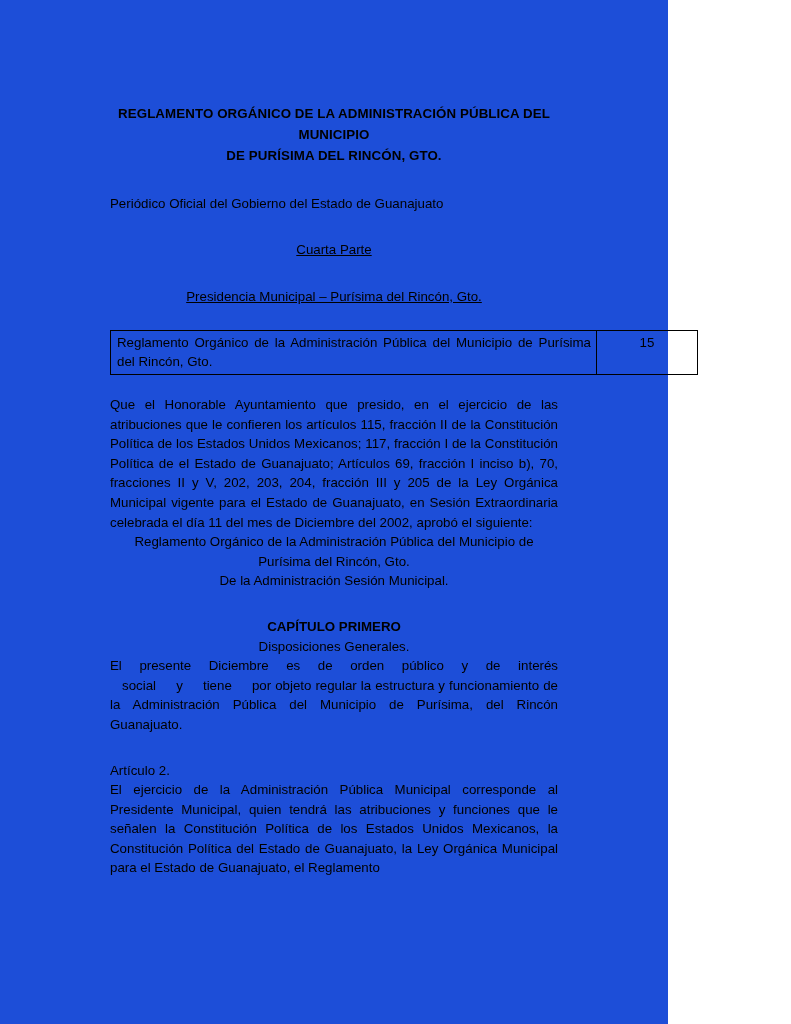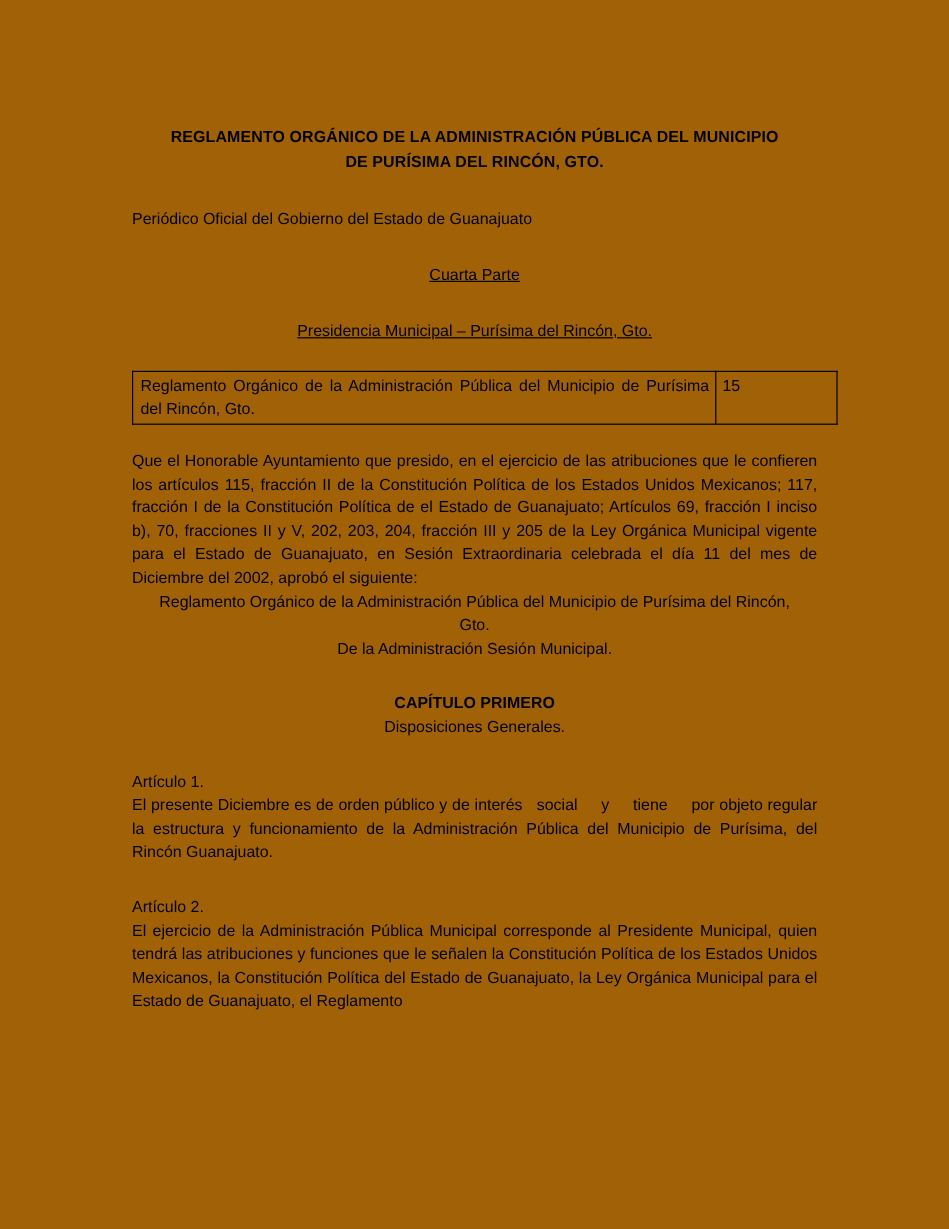--- a/index.html
+++ b/index.html
@@ -9,23 +9,23 @@
   }
   body {
     width: 791px;
     height: 1024px;
     font-family: "Liberation Sans", sans-serif;
     color: #000000;
     -webkit-font-smoothing: antialiased;
   }
   .page {
     position: relative;
-    width: 791px;
+    width: 668px;
     height: 1024px;
-    background: #a16207;
+    background: #1d4ed8;
     box-sizing: border-box;
     padding: 103px 110px 0 110px;
   }
   .doc-title {
     font-size: 13.3px;
     font-weight: bold;
     text-align: center;
     line-height: 21px;
     letter-spacing: 0.1px;
     margin: 0;
@@ -85,20 +85,21 @@
     vertical-align: top;
   }
   td.ix-name {
     width: 474px;
     text-align: justify;
     text-align-last: left;
     padding: 2px 5px 3px 6px;
   }
   td.ix-page {
     width: 90px;
+    text-align: center;
     vertical-align: bottom;
     padding: 2px 5px 4px 5px;
     margin-left: 44px;
   }
 
   p.body {
     font-size: 13.3px;
     line-height: 19.6px;
     text-align: justify;
     text-align-last: left;
@@ -173,19 +174,18 @@
 
   <p class="body sp-para2">Que el Honorable Ayuntamiento que presido, en el ejercicio de las atribuciones que le confieren los artículos 115, fracción II de la Constitución Política de los Estados Unidos Mexicanos; 117, fracción I de la Constitución Política de el Estado de Guanajuato; Artículos 69, fracción I inciso b), 70, fracciones II y V, 202, 203, 204, fracción III y 205 de la Ley Orgánica Municipal vigente para el Estado de Guanajuato, en Sesión Extraordinaria celebrada el día 11 del mes de Diciembre del 2002, aprobó el siguiente:</p>
 
   <p class="center-block sp-reglamento">Reglamento Orgánico de la Administración Pública del Municipio de Purísima del Rincón, Gto.</p>
 
   <p class="heading-sub">De la Administración Sesión Municipal.</p>
 
   <p class="heading-bold sp-capitulo">CAPÍTULO PRIMERO</p>
   <p class="heading-sub">Disposiciones Generales.</p>
 
-  <p class="art-label sp-art1">Artículo 1.</p>
   <p class="body"><span>El presente Diciembre es de orden público y de interés</span><span class="wide-gap">   social     y     tiene     por</span><span> objeto regular la estructura y funcionamiento de la Administración Pública del Municipio de Purísima, del Rincón Guanajuato.</span></p>
 
   <p class="art-label sp-art2">Artículo 2.</p>
   <p class="body">El ejercicio de la Administración Pública Municipal corresponde al Presidente Municipal, quien tendrá las atribuciones y funciones que le señalen la Constitución Política de los Estados Unidos Mexicanos, la Constitución Política del Estado de Guanajuato, la Ley Orgánica Municipal para el Estado de Guanajuato, el Reglamento</p>
 
 </div>
 
 </body></html>

